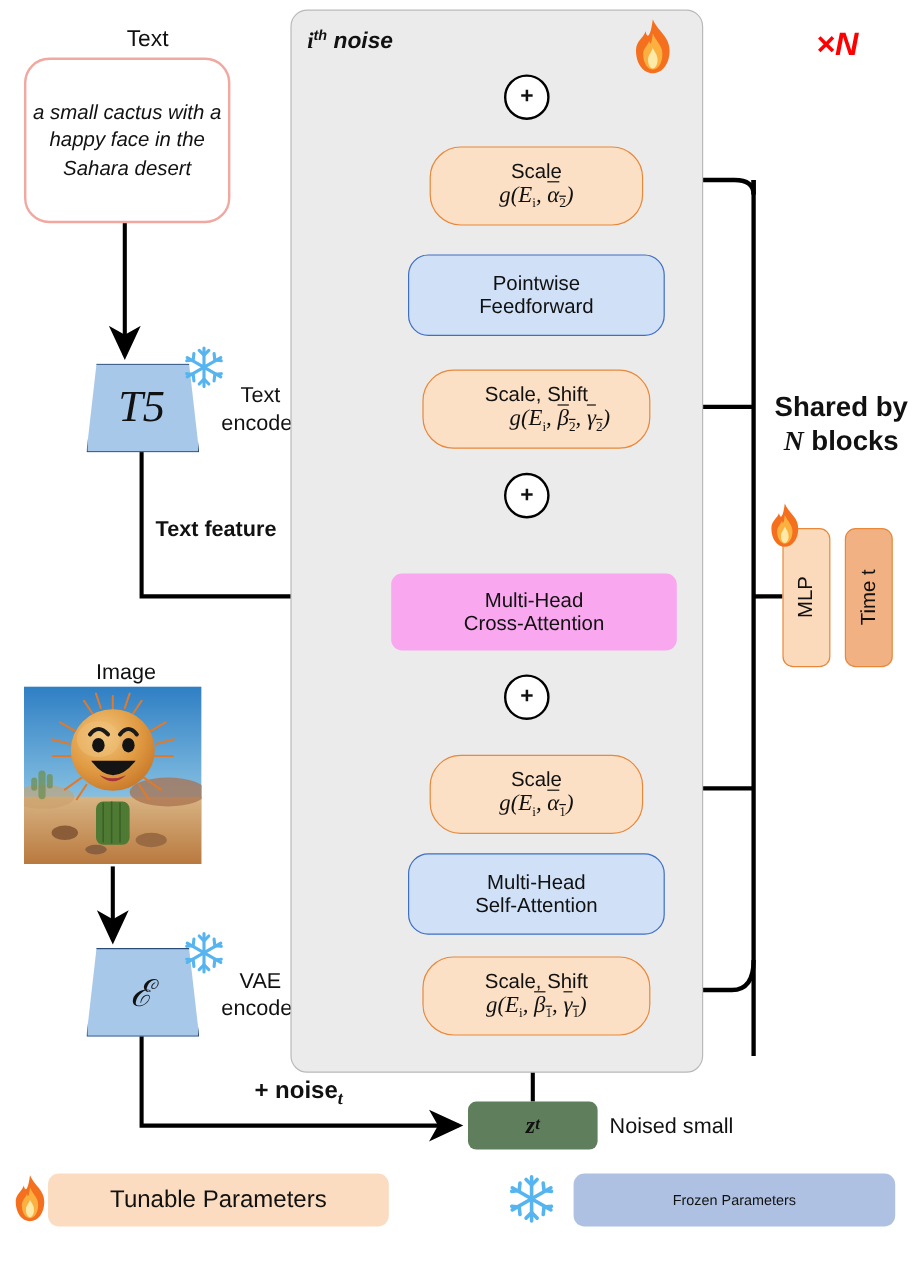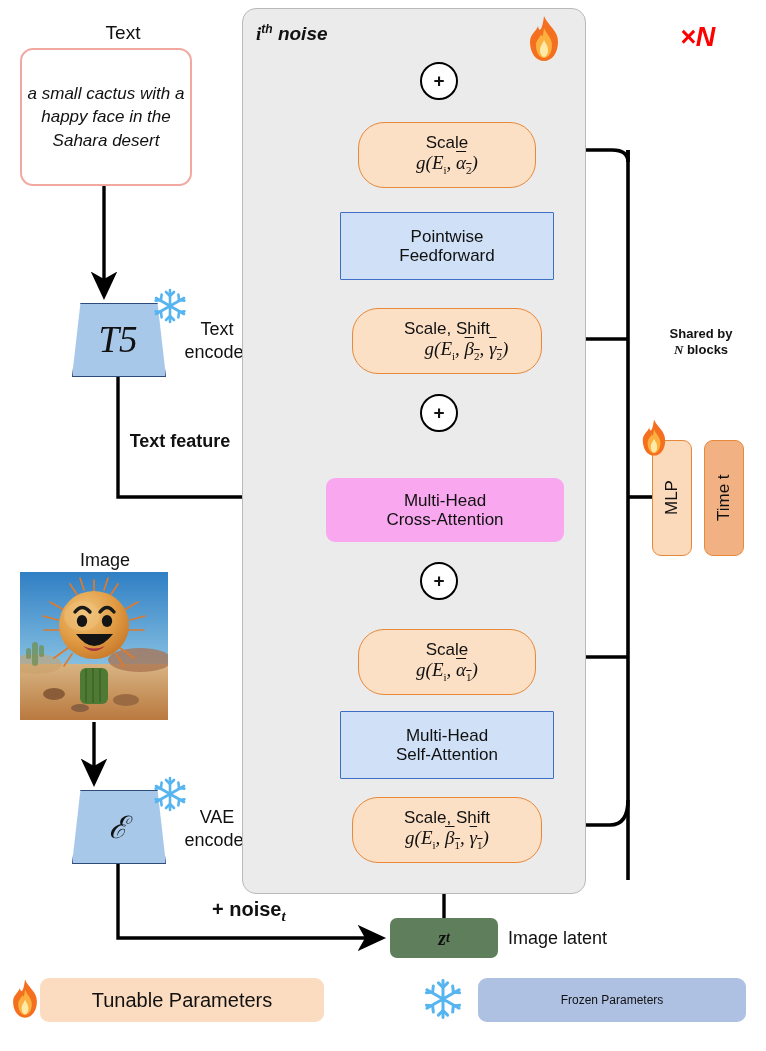--- a/index.html
+++ b/index.html
@@ -12,34 +12,34 @@
   #block-container{left:242px;top:8px;width:342px;height:884px;
       background:#ebebeb;border:1.5px solid #b9b9b9;border-radius:14px;}
   #block-label{left:256px;top:22px;font-size:19px;font-style:italic;font-weight:600;}
   #block-label .sup{font-size:12px;font-style:italic;vertical-align:super;}
 
   #times-n{left:680px;top:22px;font-size:27px;font-weight:bold;color:#ff0000;font-style:italic;}
 
   
   .pill{border-radius:26px;}
   .peach{background:#fce0c5;border:1.6px solid #e8883a;}
-  .blue{background:#cfe0f7;border:1.8px solid #3f6fc4;border-radius:1px;}
+  .blue{background:#cfe0f7;border:1.8px solid #3f6fc4;border-radius:17px;}
   .pink{background:#f9a8ef;border:none;border-radius:9px;}
   .node{line-height:1.12;font-size:17px;}
   .node .l2{font-size:17px;}
   .mathi{font-family:"Liberation Serif",serif;font-style:italic;}
   .ovl{text-decoration:overline;}
   .sub{font-size:11px;vertical-align:sub;}
   .subn{font-size:11px;vertical-align:sub;font-style:normal;
         font-family:"Liberation Serif",serif;}
 
   
   #text-caption{left:48px;top:22px;width:150px;font-size:19px;text-align:center;}
   #prompt-box{left:20px;top:48px;width:168px;height:134px;background:#fff;
-     border:2.5px solid #f1a8a0;border-radius:13px;
+     border:2.5px solid #f1a8a0;border-radius:21px;
      font-family:"Liberation Sans",sans-serif;font-style:italic;font-size:17px;
      line-height:1.38;text-align:center;display:flex;align-items:center;justify-content:center;}
   #t5-trap{left:72px;top:303px;width:92px;height:72px;
       clip-path:polygon(9% 0,91% 0,100% 100%,0 100%);}
   #vae-trap{left:72px;top:790px;width:92px;height:72px;
       clip-path:polygon(9% 0,91% 0,100% 100%,0 100%);}
 
   .side-lbl{font-size:18px;line-height:1.25;text-align:center;}
   .bold-lbl{font-weight:bold;font-size:18px;line-height:1.25;text-align:center;}
 
@@ -48,21 +48,21 @@
   #image-thumb{left:20px;top:572px;width:148px;height:148px;overflow:hidden;}
 
   
   #zt-box{left:390px;top:918px;width:108px;height:40px;background:#5f7f5c;
       border-radius:7px;color:#111;font-size:20px;font-weight:bold;font-style:italic;
       font-family:"Liberation Serif",serif;}
   #zt-label{left:508px;top:928px;font-size:18px;}
   #noise-label{left:212px;top:898px;font-size:20px;font-weight:bold;}
 
   
-  #shared-label{left:636px;top:326px;width:130px;font-size:13px;font-weight:bold;
+  #shared-label{left:636px;top:326px;width:130px;font-size:23px;font-weight:bold;
       line-height:1.2;text-align:center;}
   .vbox{writing-mode:vertical-rl;transform:rotate(180deg);
         display:flex;align-items:center;justify-content:center;font-size:17px;}
   #mlp-box{left:652px;top:440px;width:38px;height:114px;background:#fbd9bb;
       border:1.8px solid #e8883a;border-radius:9px;}
   #time-box{left:704px;top:440px;width:38px;height:114px;background:#f2b183;
       border:1.8px solid #e8883a;border-radius:9px;}
 
   
   #legend-tunable{left:40px;top:978px;width:284px;height:44px;background:#fbdcc0;
@@ -310,21 +310,21 @@
 </div>
 <div class="abs ctr" style="left:420px;top:562px;width:34px;height:34px;border:2.6px solid #000;
             border-radius:50%;background:#fff;font-size:19px;font-weight:bold;">
   <span>+</span>
 </div>
 
 <div class="abs ctr" id="zt-box">
   <span>z</span>
     <span class="sub" style="font-size:14px;">t</span>
 </div>
-<div class="abs" id="zt-label">Image latent</div>
+<div class="abs" id="zt-label">Noised small</div>
 
 <div class="abs" id="shared-label">
   <div>Shared by</div>
   <div>
     <span class="mathi" style="font-weight:bold;">N</span><span> blocks</span>
   </div>
 </div>
 
 <div class="abs vbox" id="mlp-box">
   <span>MLP</span>

